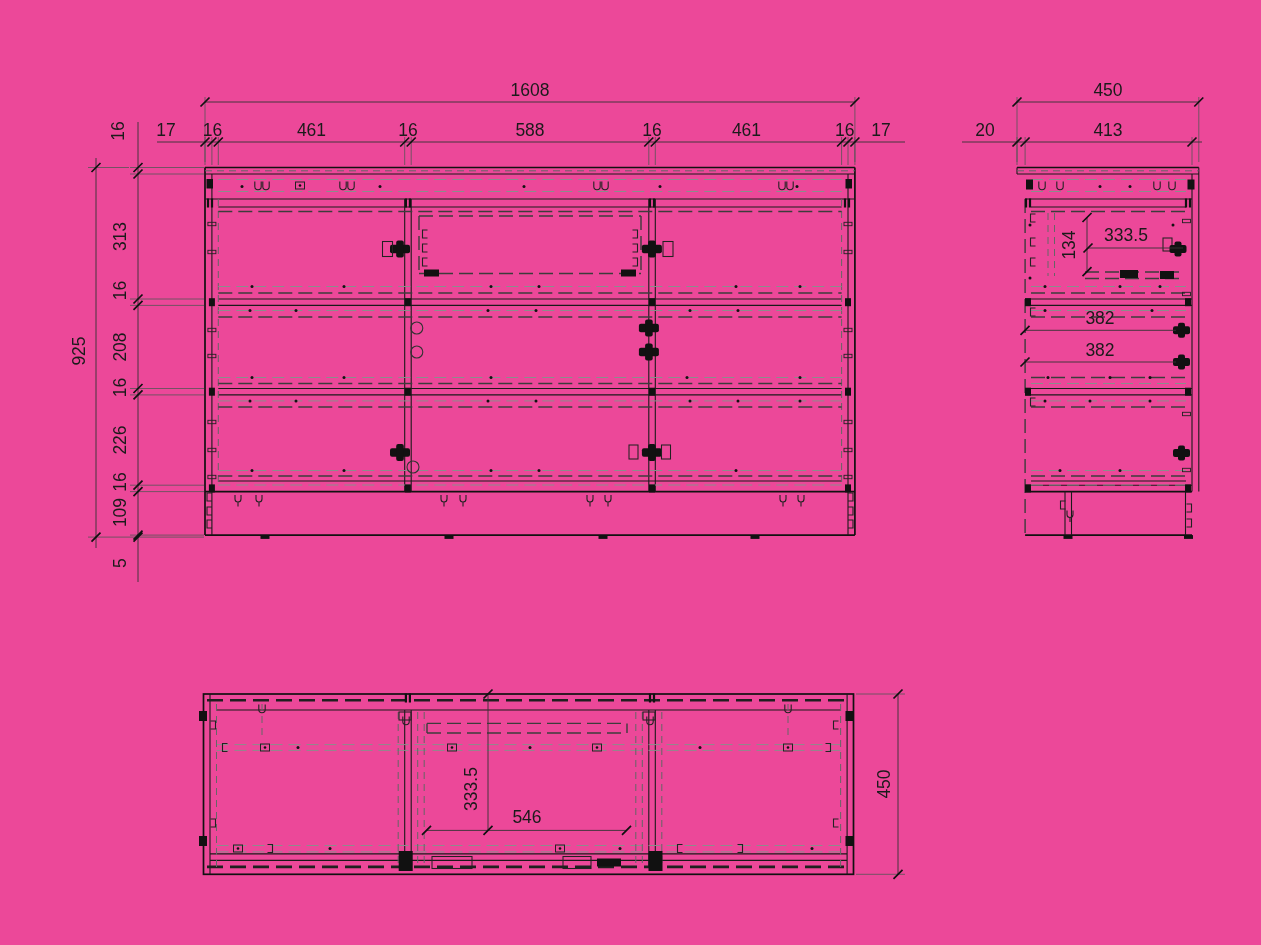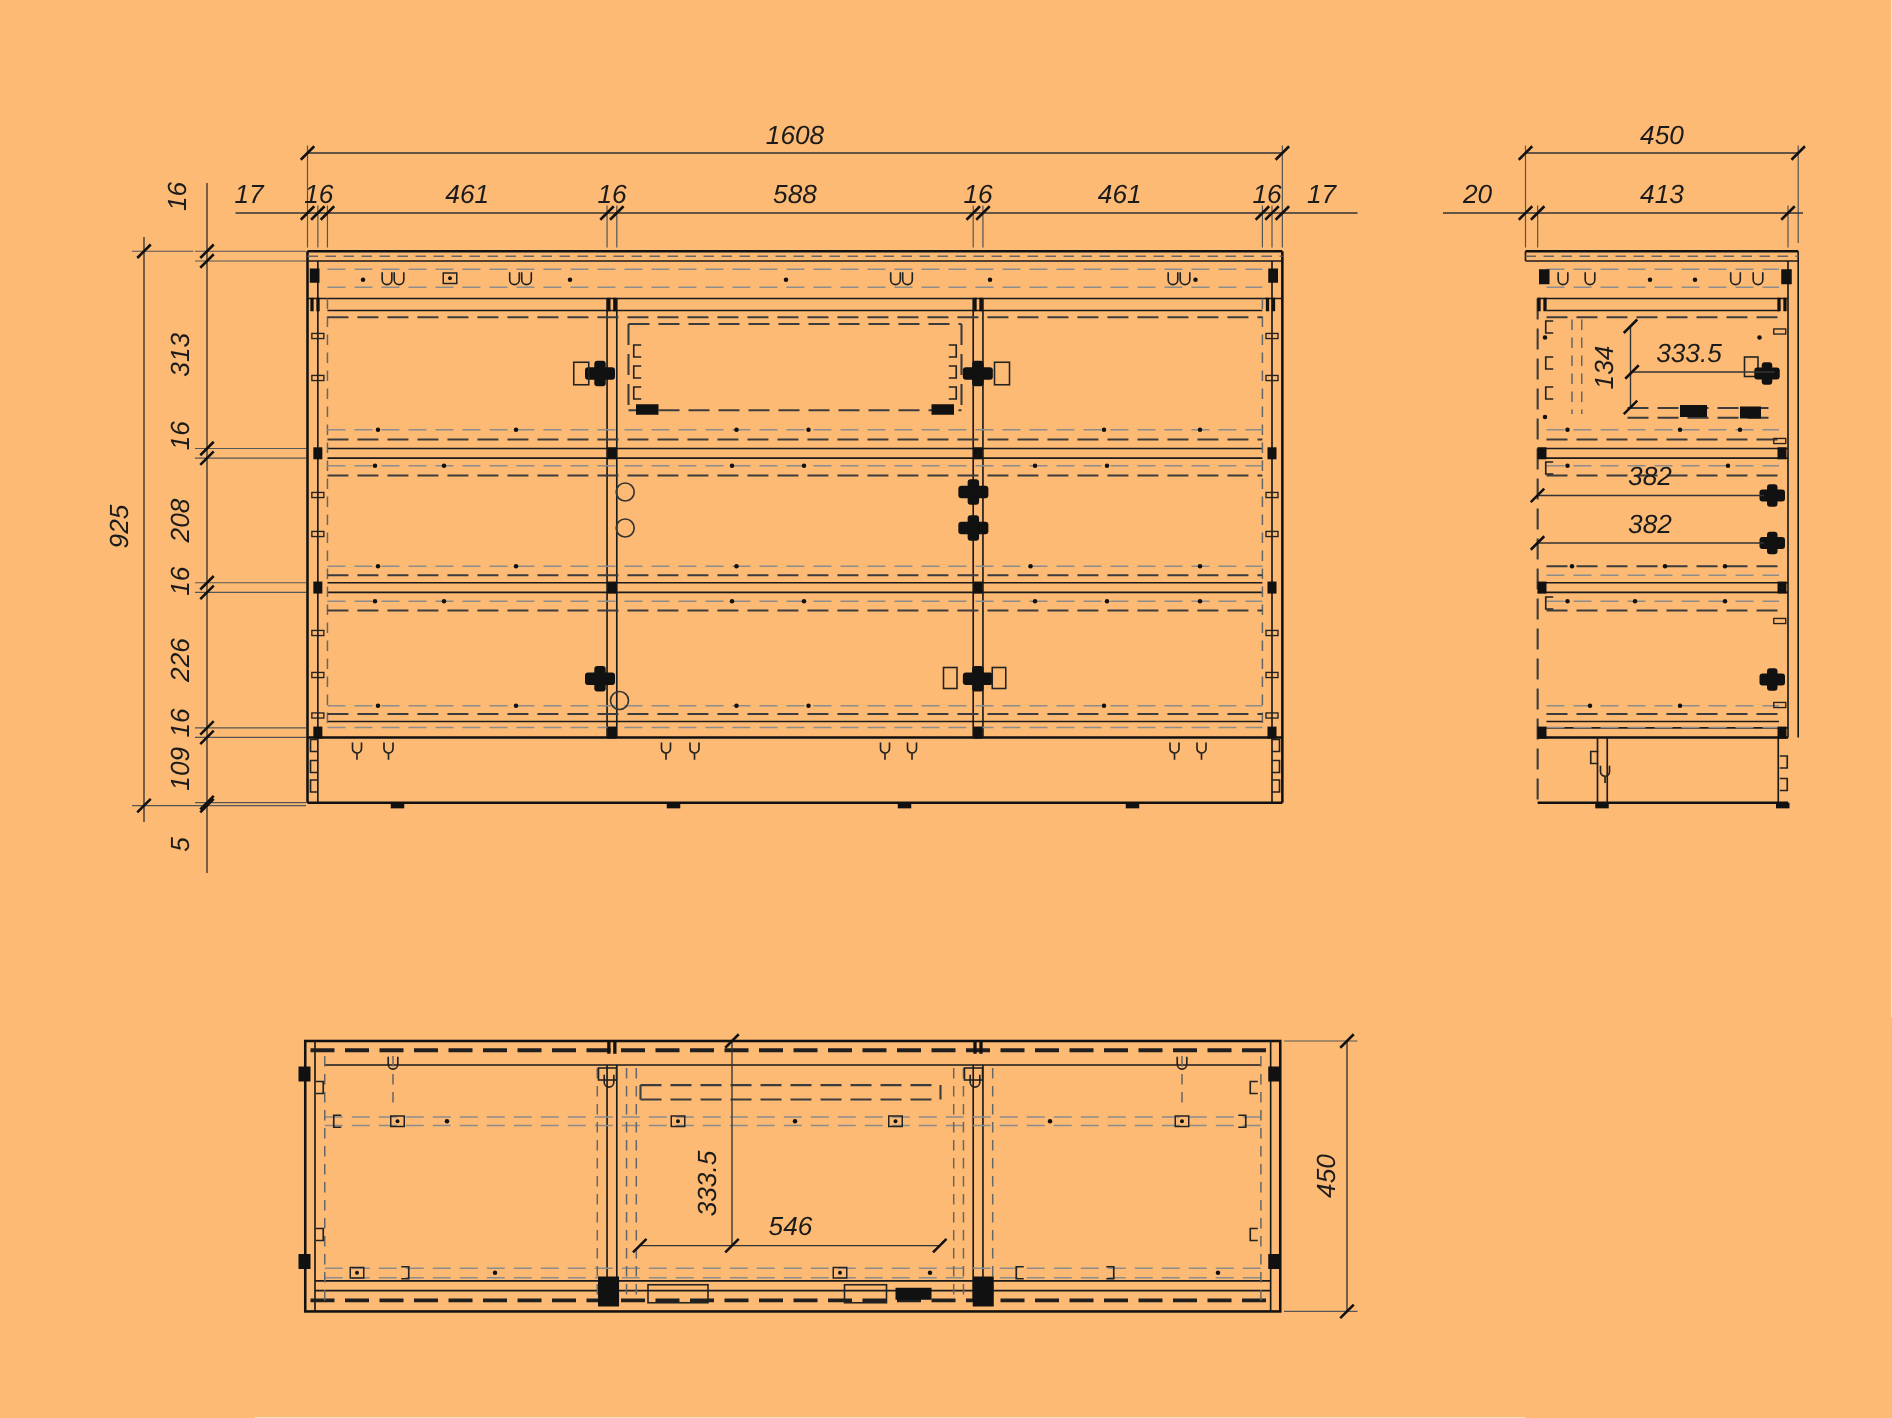--- a/index.html
+++ b/index.html
@@ -1,16 +1,16 @@
 <!DOCTYPE html>
 <html><head>
 <meta charset="utf-8">
 <style>
   html,body{margin:0;padding:0;background:#fff;}
-  .stage{width:1261px;height:945px;position:relative;background:#fdba74;overflow:hidden;font-style:italic;}
+  .stage{width:1261px;height:945px;position:relative;background:#ec4899;overflow:hidden;}
   svg{display:block;}
   .ln  {stroke:#1a1a1a;stroke-width:1.1;fill:none;}
   .ln2 {stroke:#111;stroke-width:1.7;fill:none;}
   .lnr {stroke:#111;stroke-width:1.7;fill:none;}
   .dashA{stroke:#8c8c8c;stroke-width:1;fill:none;stroke-dasharray:12 6;}
   .dashB{stroke:#3c3c3c;stroke-width:1.4;fill:none;stroke-dasharray:14 6;}
   .dashC{stroke:#666;stroke-width:1;fill:none;stroke-dasharray:7 5;}
   .dashH{stroke:#1f1f1f;stroke-width:2.6;fill:none;stroke-dasharray:16 7;}
   .dim {stroke:#333;stroke-width:0.9;fill:none;}
   .ext {stroke:#555;stroke-width:0.8;fill:none;}

